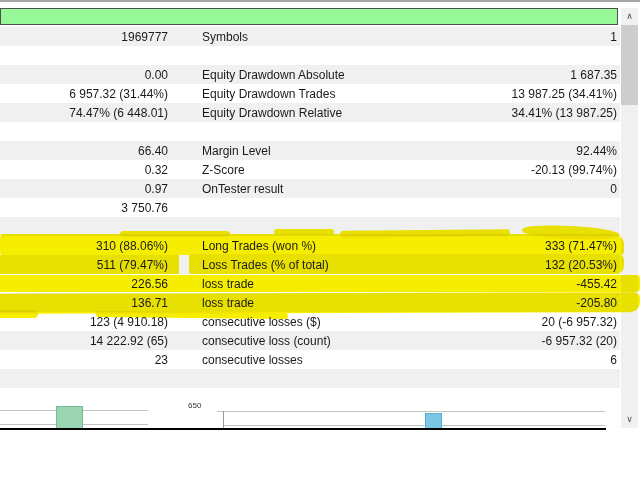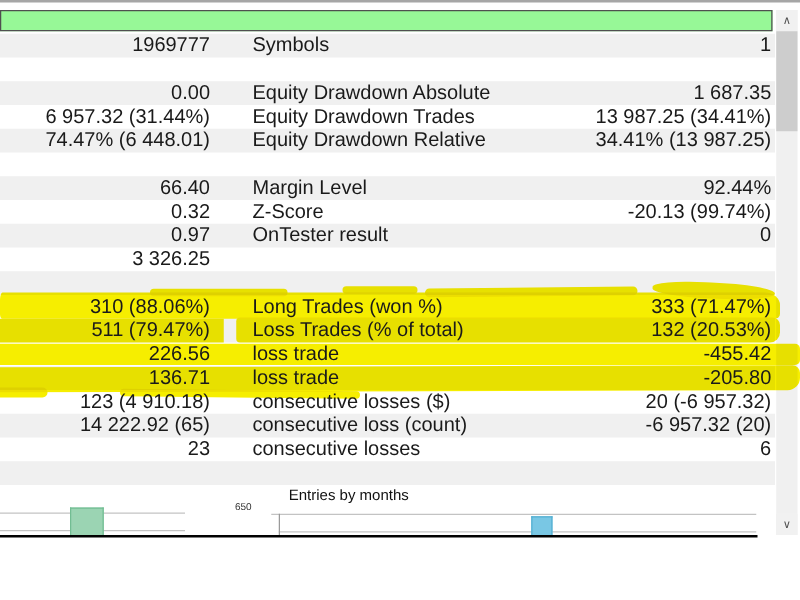--- a/index.html
+++ b/index.html
@@ -18,21 +18,21 @@
   #screen{
     position:relative;width:640px;height:480px;background:#fff;overflow:hidden;
     font-family:"Liberation Sans",sans-serif;color:var(--text);
   }
   
   #top-strip{position:absolute;left:0;top:0;width:640px;height:2px;background:#a6a6a6;}
   #progress-bar{position:absolute;left:0;top:8px;width:618px;height:17px;box-sizing:border-box;
     background:var(--progress-green);border:1.5px solid var(--progress-border);}
   
   #stats-rows{position:absolute;left:0;top:27px;width:620px;}
-  .row{display:flex;align-items:center;height:19px;width:620px;font-size:16px;}
+  .row{display:flex;align-items:center;height:19px;width:620px;font-size:12px;}
   .row.alt{background:var(--row-alt-bg);}
   .row>span{position:relative;z-index:2;white-space:pre;}
   .c-left{width:168px;text-align:right;}
   .c-label{flex:1;margin-left:34px;text-align:left;}
   .c-right{width:170px;text-align:right;padding-right:3px;}
   
   .hl{position:absolute;background:var(--highlight-yellow);mix-blend-mode:multiply;z-index:1;}
   #hl-r11      {left:0;top:234px;width:624px;height:21px;border-radius:2px 12px 4px 2px/6px 10px 4px 4px;}
   #hl-r11-wave {left:522px;top:226px;width:98px;height:13px;border-radius:45% 55% 50% 50%;transform:rotate(2.5deg);}
   #hl-r11-b1   {left:120px;top:231px;width:110px;height:6px;border-radius:3px;}
@@ -114,21 +114,21 @@
     <span class="c-left">0.32</span>
     <span class="c-label">Z-Score</span>
     <span class="c-right">-20.13 (99.74%)</span>
   </div>
       <div class="row alt">
     <span class="c-left">0.97</span>
     <span class="c-label">OnTester result</span>
     <span class="c-right">0</span>
   </div>
       <div class="row">
-    <span class="c-left">3 326.25</span>
+    <span class="c-left">3 750.76</span>
     <span class="c-label"></span>
     <span class="c-right"></span>
   </div>
       <div class="row alt">
     <span class="c-left"></span>
     <span class="c-label"></span>
     <span class="c-right"></span>
   </div>
       <div class="row">
     <span class="c-left">310 (88.06%)</span>
@@ -177,21 +177,20 @@
   <div class="hl" id="hl-r11-b1"></div>
   <div class="hl" id="hl-r11-b2"></div>
   <div class="hl" id="hl-r11-b3"></div>
   <div class="hl" id="hl-r12-a"></div>
   <div class="hl" id="hl-r12-b"></div>
   <div class="hl" id="hl-r13"></div>
   <div class="hl" id="hl-r14"></div>
   <div class="hl" id="hl-r14-t1"></div>
   <div class="hl" id="hl-r14-t2"></div>
 
-  <div id="chart-title">Entries by months</div>
   <div id="chart-ytick">650</div>
   <div class="gridline" id="gl-l1"></div>
   <div class="gridline" id="gl-l2"></div>
   <div class="gridline" id="gl-r1"></div>
   <div class="gridline" id="gl-r2"></div>
   <div id="axis-vline"></div>
   <div id="bar-green"></div>
   <div id="bar-blue"></div>
   <div id="baseline"></div>
 

